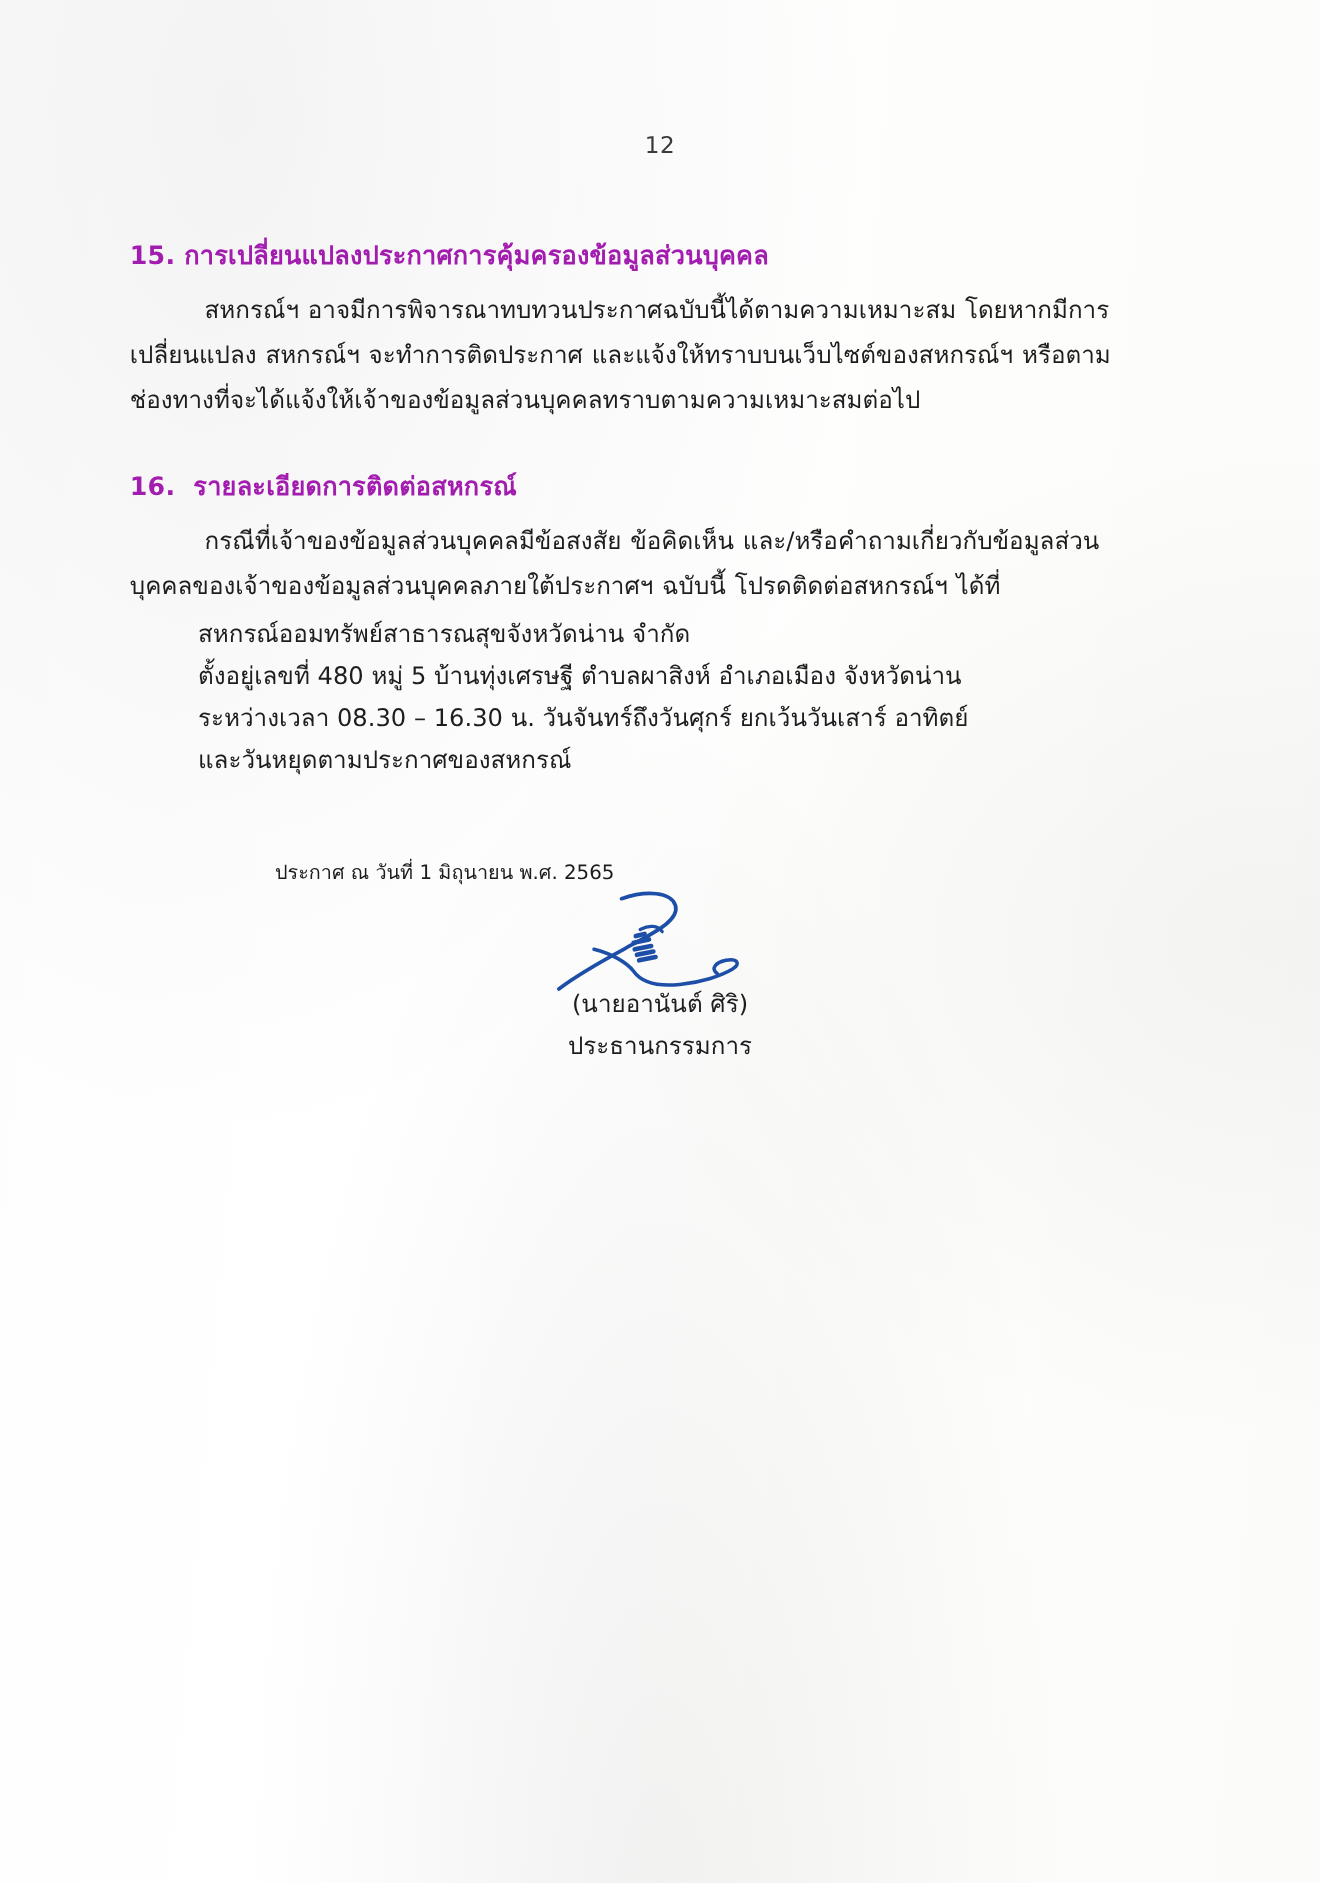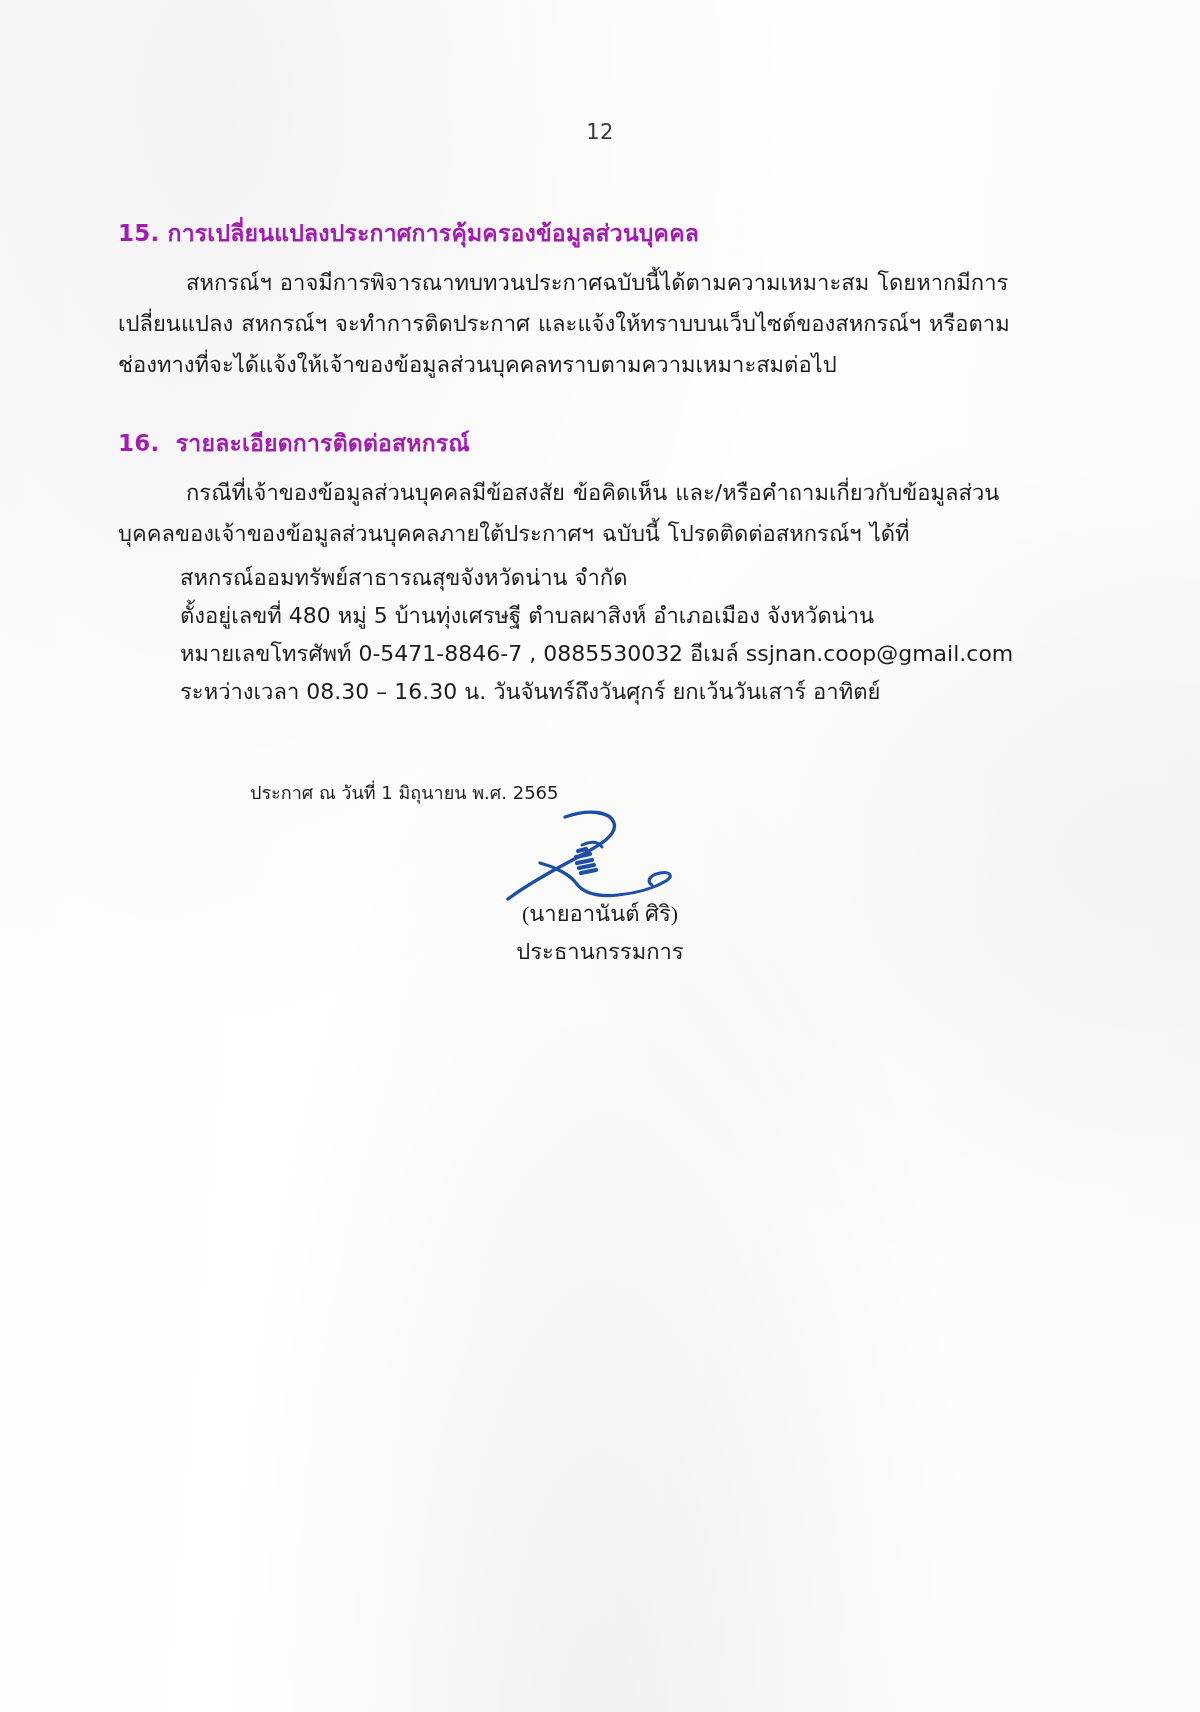--- a/index.html
+++ b/index.html
@@ -154,41 +154,41 @@
       </p>
     </div>
 
     <div class="body-block" style="top:472px;">
       <p class="para"><span class="indent"></span><span>กรณีที่เจ้าของข้อมูลส่วนบุคคลมีข้อสงสัย ข้อคิดเห็น และ/หรือคำถามเกี่ยวกับข้อมูลส่วนบุคคลของเจ้าของข้อมูลส่วนบุคคลภายใต้ประกาศฯ ฉบับนี้ โปรดติดต่อสหกรณ์ฯ ได้ที่</span></p>
     </div>
 
     <div class="body-block" style="top:559px;">
       <p class="contact-line">สหกรณ์ออมทรัพย์สาธารณสุขจังหวัดน่าน จำกัด</p>
       <p class="contact-line">ตั้งอยู่เลขที่ 480 หมู่ 5 บ้านทุ่งเศรษฐี ตำบลผาสิงห์ อำเภอเมือง จังหวัดน่าน</p>
-      <p class="contact-line">หมายเลขโทรศัพท์ 0-5471-8846-7 ,  0885530032  อีเมล์  ssjnan.coop@gmail.com</p>
       <p class="contact-line">ระหว่างเวลา 08.30 – 16.30 น. วันจันทร์ถึงวันศุกร์  ยกเว้นวันเสาร์ อาทิตย์</p>
+      <p class="contact-line">และวันหยุดตามประกาศของสหกรณ์</p>
     </div>
 
     <div class="body-block" style="top:778px;">
       <p class="date-line">ประกาศ ณ วันที่ 1 มิถุนายน  พ.ศ. 2565</p>
     </div>
 
     <div class="sig-wrap" style="top:805px; height:120px;">
       <svg class="signature" viewBox="0 0 230 110" xmlns="http://www.w3.org/2000/svg" aria-hidden="true">
         <g fill="none" stroke="#1d4fa8" stroke-linecap="round" stroke-linejoin="round">
           <path d="M95 12 C 118 4, 140 6, 144 18 C 148 31, 126 42, 108 52 C 88 63, 62 76, 38 94" stroke-width="3.4"></path>
           <path d="M60 50 C 78 56, 94 62, 104 70 C 112 77, 110 86, 98 89 C 86 92, 70 88, 58 82" stroke-width="3.2" opacity="0"></path>
           <path d="M70 58 C 86 62, 100 70, 106 78 C 113 88, 128 92, 148 90 C 168 88, 186 82, 196 76 C 204 71, 200 66, 190 68 C 180 70, 176 76, 182 80" stroke-width="3.2"></path>
           <path d="M108 46 L 116 44 M106 52 L 120 49 M107 58 L 122 55 M109 63 L 124 60 M111 68 L 126 65" stroke-width="4.2"></path>
           <path d="M112 40 C 120 36, 128 36, 132 42" stroke-width="3"></path>
         </g>
       </svg>
     </div>
 
-    <div class="sig-wrap" style="top:895px;font-family:Liberation Serif, serif;">
+    <div class="sig-wrap" style="top:895px;">
       <p class="sig-name">(นายอานันต์  ศิริ)</p>
       <p class="sig-title">ประธานกรรมการ</p>
     </div>
 
   </div>
 
   <div class="scan-tint"></div>
 </div>
 
 </body></html>

